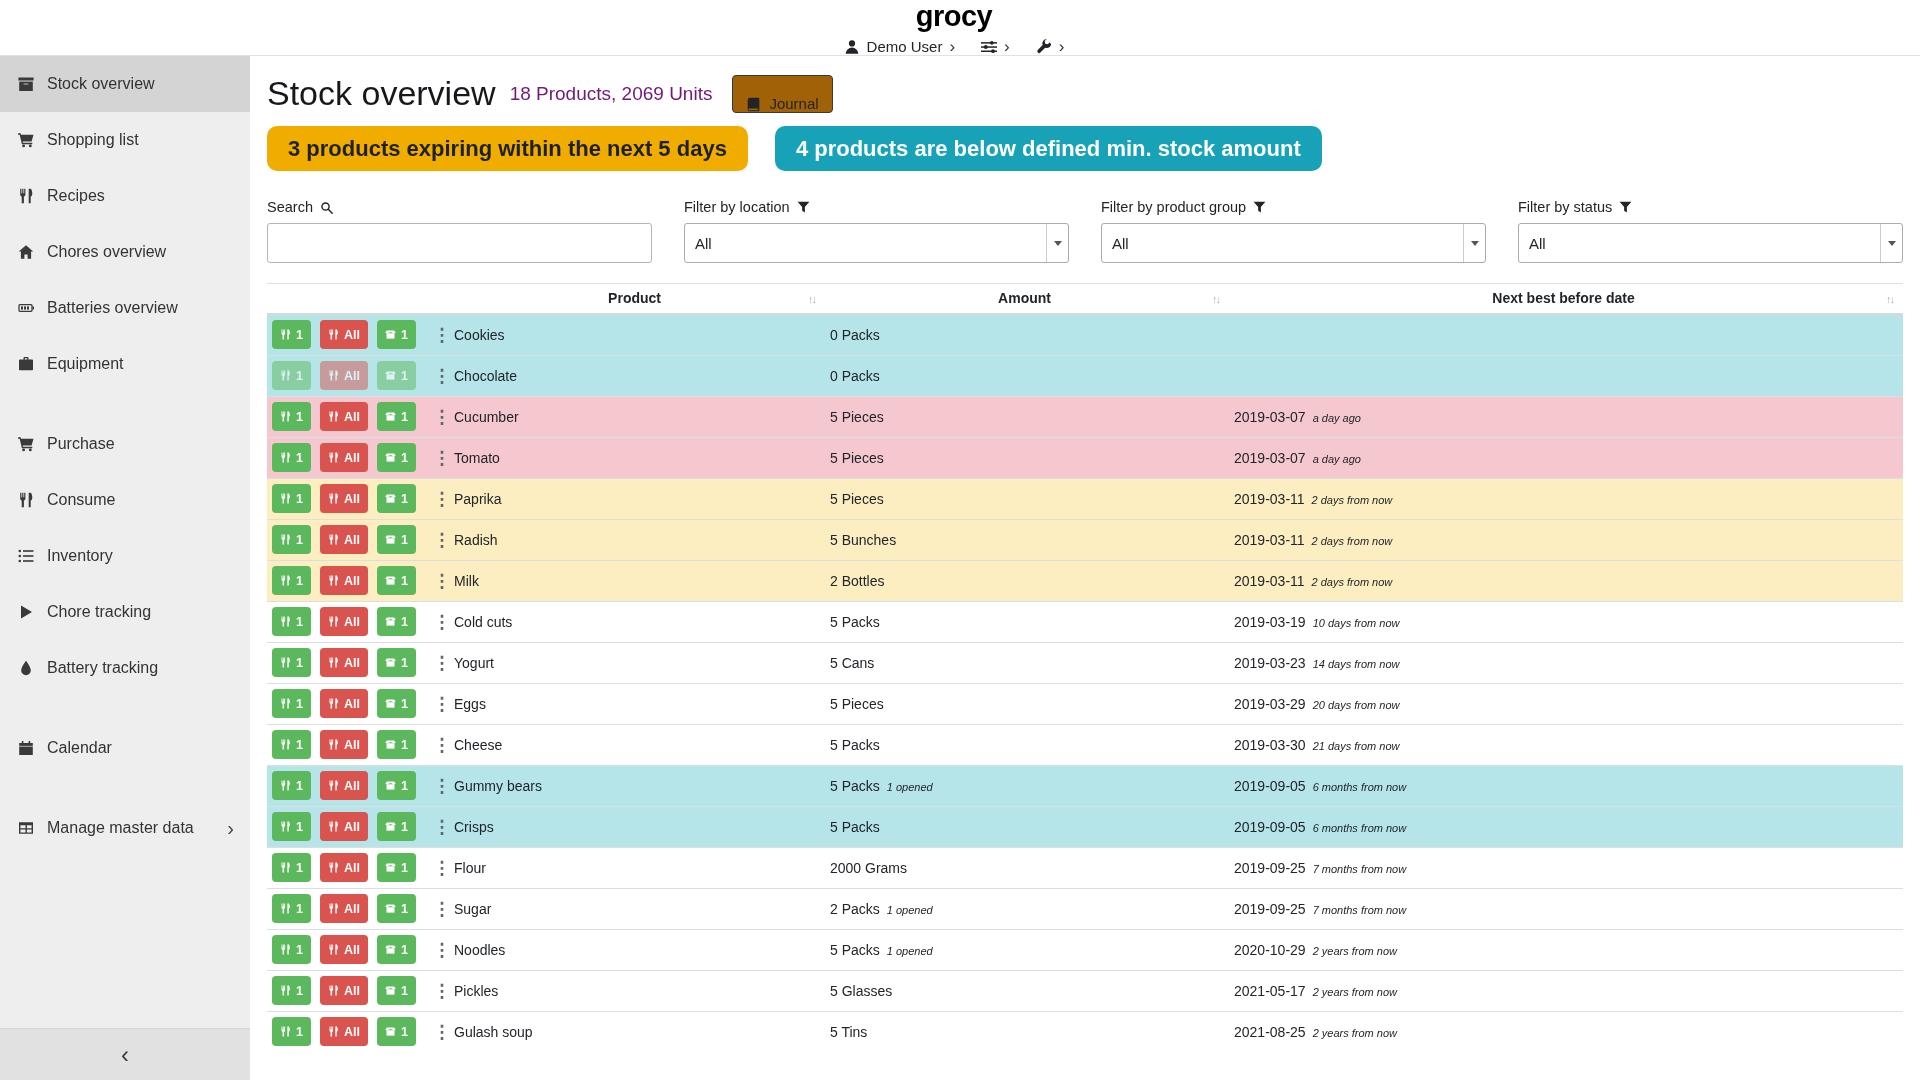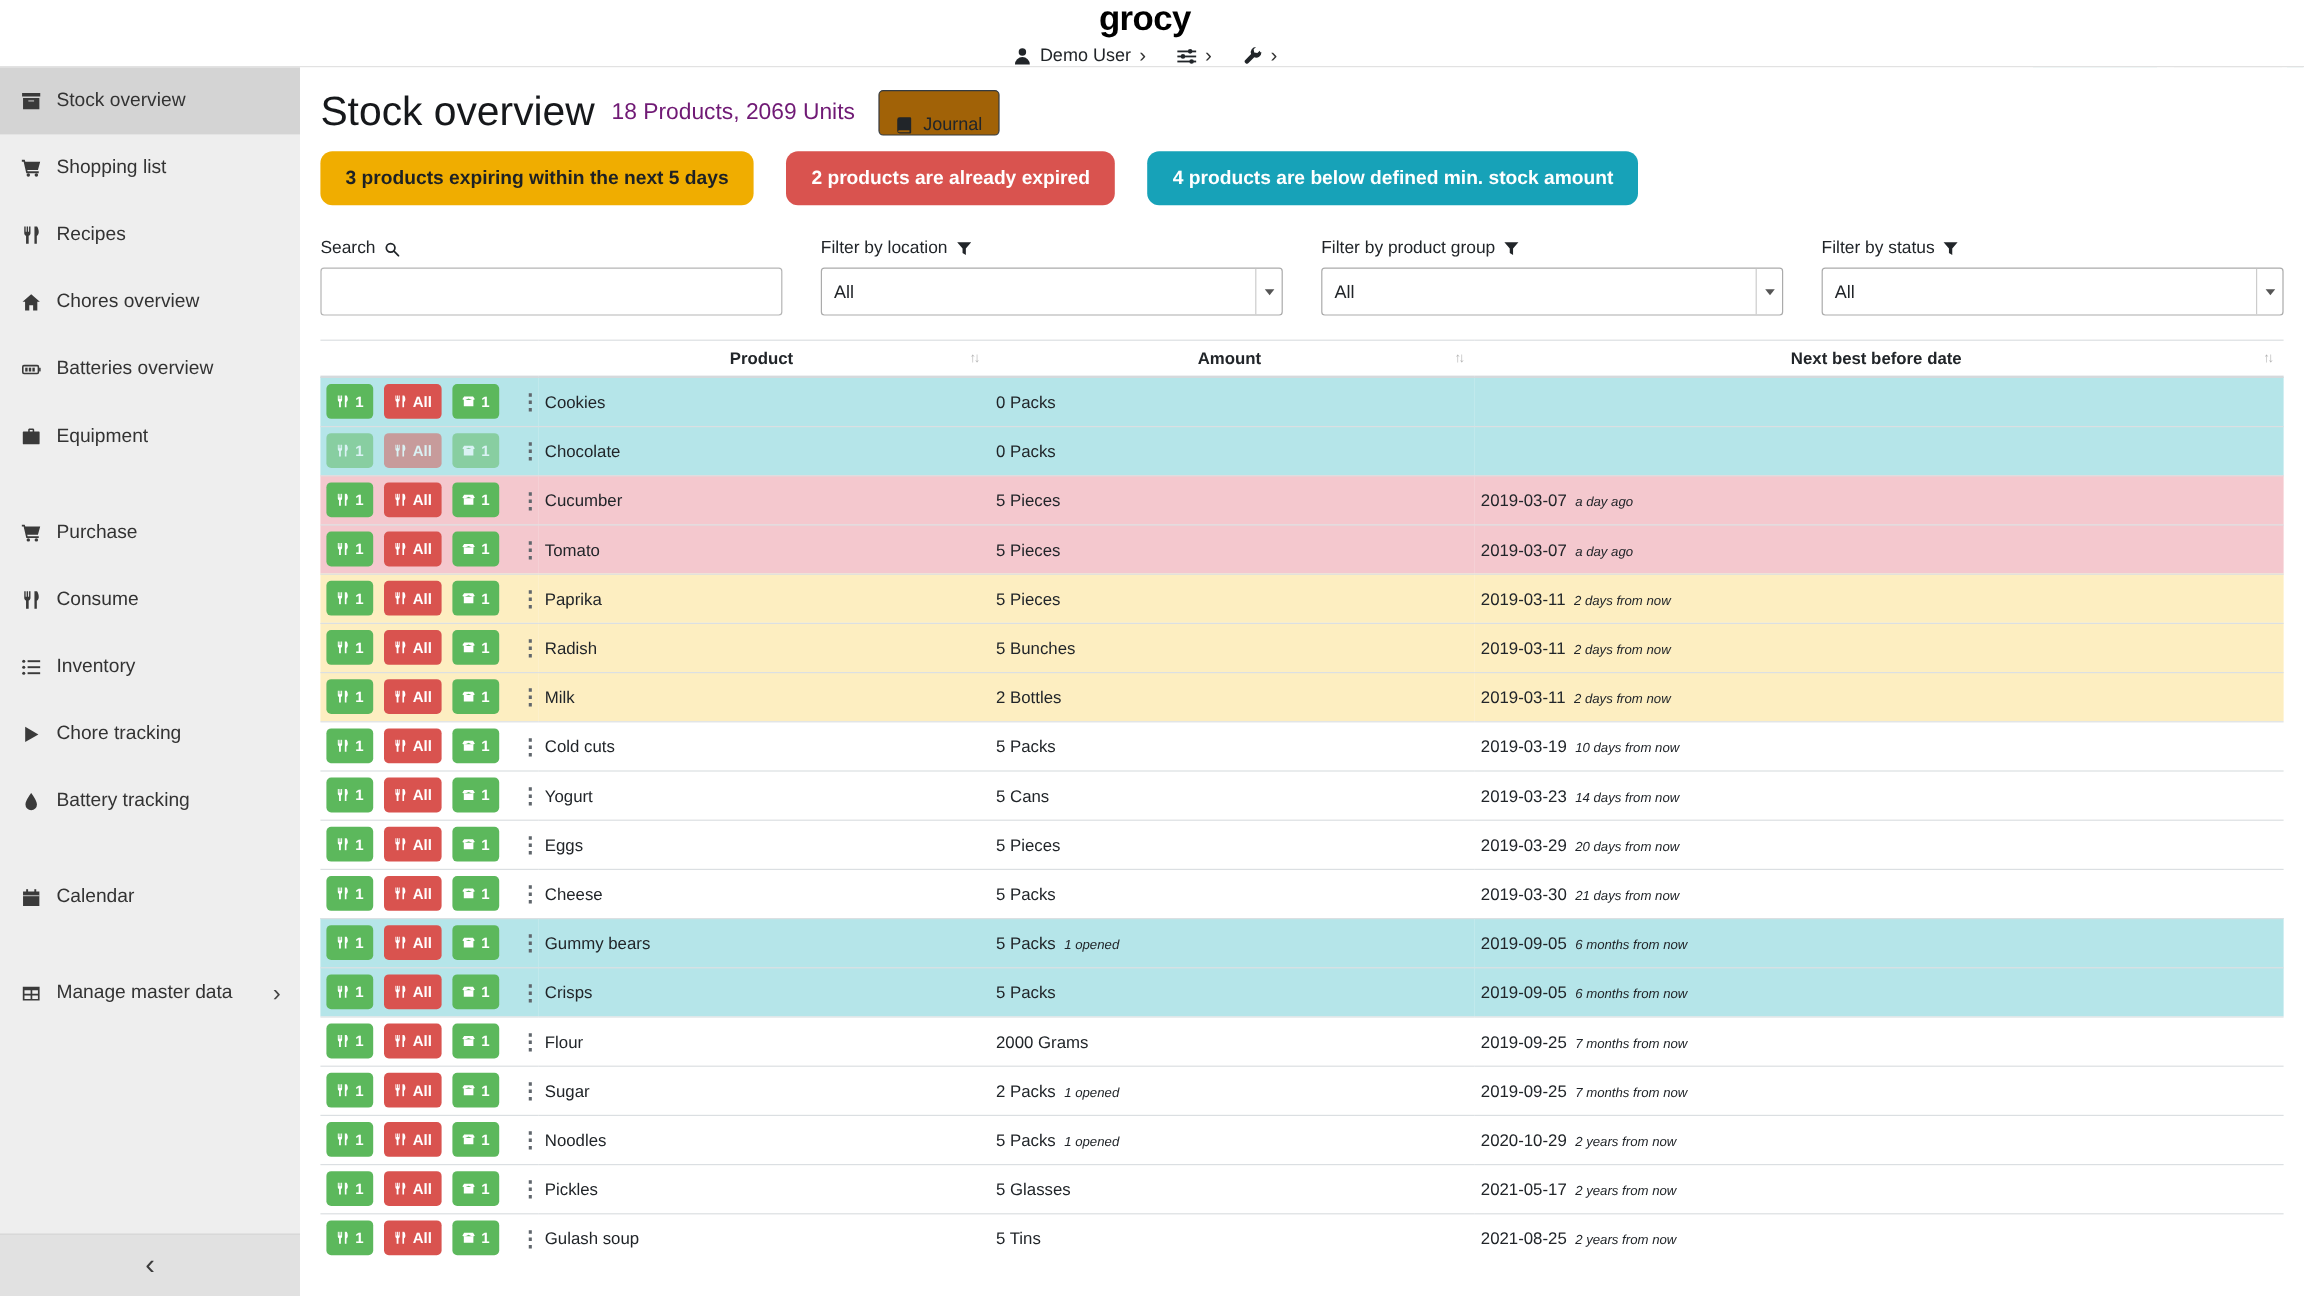--- a/index.html
+++ b/index.html
@@ -40,21 +40,21 @@
   .title-row { display: flex; align-items: center; }
   h1 { font-size: 34px; font-weight: 500; color: #16181b; }
   .subtitle { font-size: 19px; color: #701a75; margin-left: 14px; font-weight: 400; }
   .journal-btn { margin-left: 20px; display: inline-flex; align-items: flex-end; gap: 8px; height: 38px;
                  padding: 0 13px; background: #a16207; border: 1px solid #343a40; border-radius: 4px;
                  font-size: 15px; font-family: inherit; color: #212529; cursor: pointer; }
   .journal-btn .icn svg { width: 15px; height: 15px; }
 
   .pills { display: flex; gap: 27px; margin-top: 13px; }
   .pill { height: 45px; display: inline-flex; align-items: center; padding: 16px 21px; border-radius: 10px;
-          font-size: 16px; font-weight: 600; cursor: pointer; white-space: nowrap; }
+          font-size: 22px; font-weight: 600; cursor: pointer; white-space: nowrap; }
   .pill.warning { background: #f0ad00; color: #1d2124; }
   .pill.danger  { background: #d9534f; color: #fff; }
   .pill.info    { background: #17a2b8; color: #fff; }
 
   
   .filters { display: flex; gap: 32px; margin-top: 28px; }
   .fgroup { flex: 1; min-width: 0; }
   .flabel { display: flex; align-items: center; gap: 7px; font-size: 14.5px; margin-bottom: 8px; color: #212529; }
   .flabel .icn svg { width: 13px; height: 13px; }
   .search-input { width: 100%; height: 40px; border: 1px solid #b5b5b5; border-radius: 3px;
@@ -298,21 +298,20 @@
           <svg viewBox="0 0 16 16" fill="currentColor">
             <path fill-rule="evenodd" d="M4 .8h9.2a1 1 0 0 1 1 1v12.4a1 1 0 0 1-1 1H4a2.2 2.2 0 0 1-2.2-2.2V3A2.2 2.2 0 0 1 4 .8zm-.7 11.4a1 1 0 0 0 0 1.9h9.4v-1.9H3.3z"></path>
           </svg>
         </span>
       <span>Journal</span>
     </button>
   </div>
 
   <div class="pills">
     <div class="pill warning">3 products expiring within the next 5 days</div>
-    <div class="pill danger">2 products are already expired</div>
     <div class="pill info">4 products are below defined min. stock amount</div>
   </div>
 
   <div class="filters">
     <div class="fgroup">
       <div class="flabel">
         <span>Search</span>
         <span class="icn">
             <svg viewBox="0 0 16 16" fill="none" stroke="currentColor" stroke-width="1.8">
               <circle cx="6.8" cy="6.8" r="4.4"></circle>

